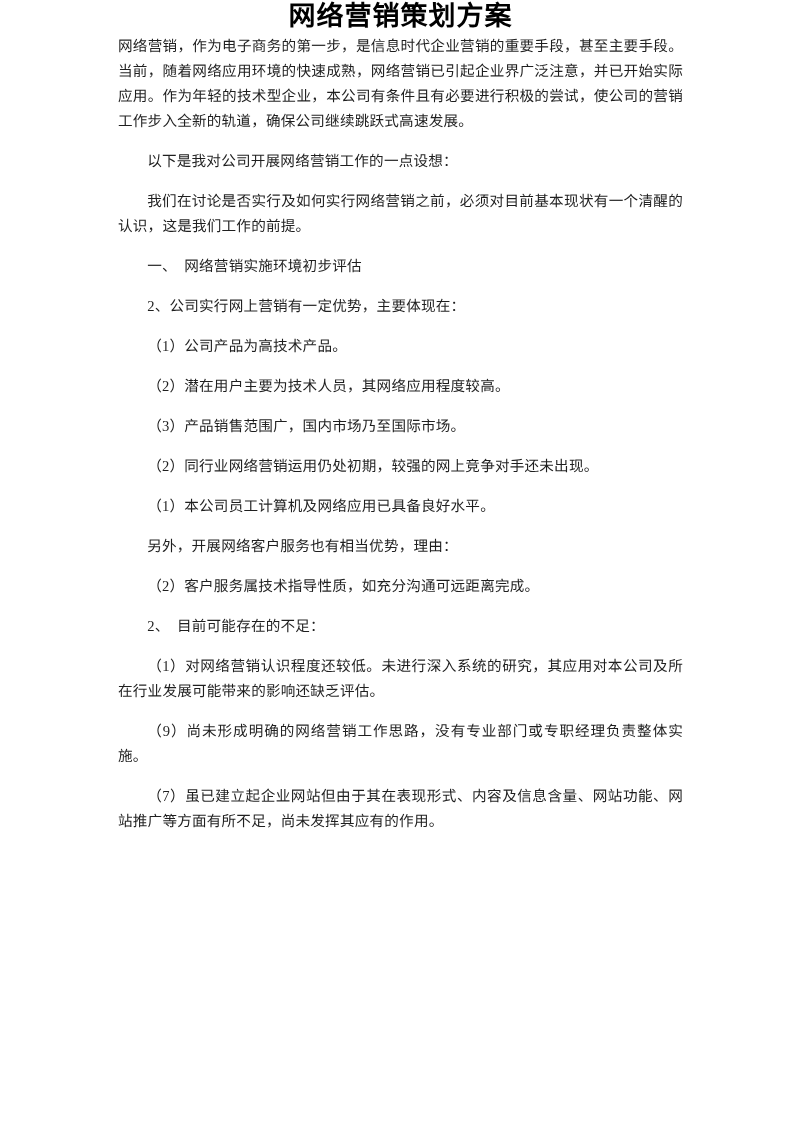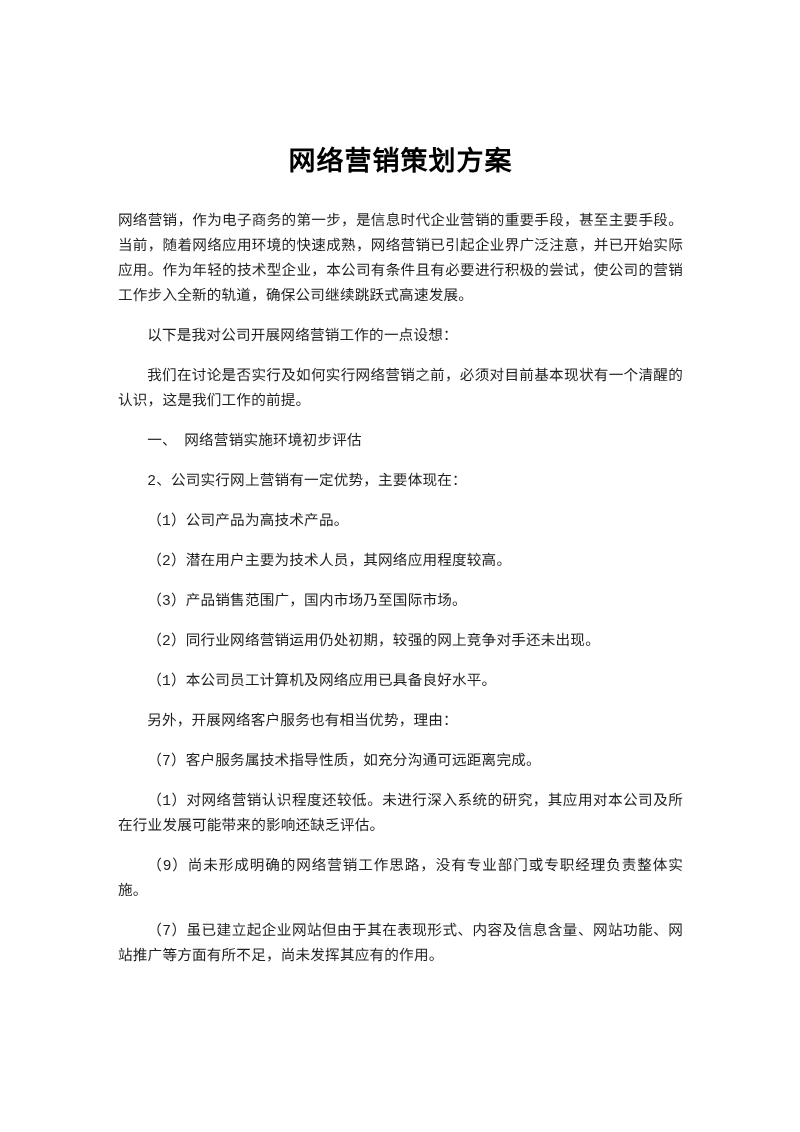--- a/index.html
+++ b/index.html
@@ -28,29 +28,26 @@
     top: 0;
     width: 565px;
   }
 
   .doc-title {
     font-size: 27px;
     line-height: 1.25;
     font-weight: bold;
     text-align: center;
     margin: 0;
-    padding-top: 145px;
     letter-spacing: 1px;
     color: #000000;
     font-family: "Liberation Serif", "DejaVu Serif", serif;
   }
 
   .body-block {
-    margin-top: 30px;
-    font-family: Liberation Mono, monospace;
   }
 
   p.para {
     font-size: 14.6px;
     line-height: 25px;
     margin: 0 0 15px 0;
     text-align: justify;
     text-justify: inter-ideograph;
     color: #1f1f1f;
     letter-spacing: 0.2px;
@@ -93,22 +90,23 @@
 
       <p class="para indent">（3）产品销售范围广，国内市场乃至国际市场。</p>
 
       <p class="para indent">（2）同行业网络营销运用仍处初期，较强的网上竞争对手还未出现。</p>
 
       <p class="para indent">（1）本公司员工计算机及网络应用已具备良好水平。</p>
 
       <p class="para indent">另外，开展网络客户服务也有相当优势，理由：</p>
 
 
-      <p class="para indent">（7）客户服务属技术指导性质，如充分沟通可远距离完成。</p>
+      <p class="para indent">（2）客户服务属技术指导性质，如充分沟通可远距离完成。</p>
 
+      <p class="para indent">2、　目前可能存在的不足：</p>
 
       <p class="para indent">（1）对网络营销认识程度还较低。未进行深入系统的研究，其应用对本公司及所在行业发展可能带来的影响还缺乏评估。</p>
 
       <p class="para indent">（9）尚未形成明确的网络营销工作思路，没有专业部门或专职经理负责整体实施。</p>
 
       <p class="para indent">（7）虽已建立起企业网站但由于其在表现形式、内容及信息含量、网站功能、网站推广等方面有所不足，尚未发挥其应有的作用。</p>
 
     </div>
   </div>
 </div>

